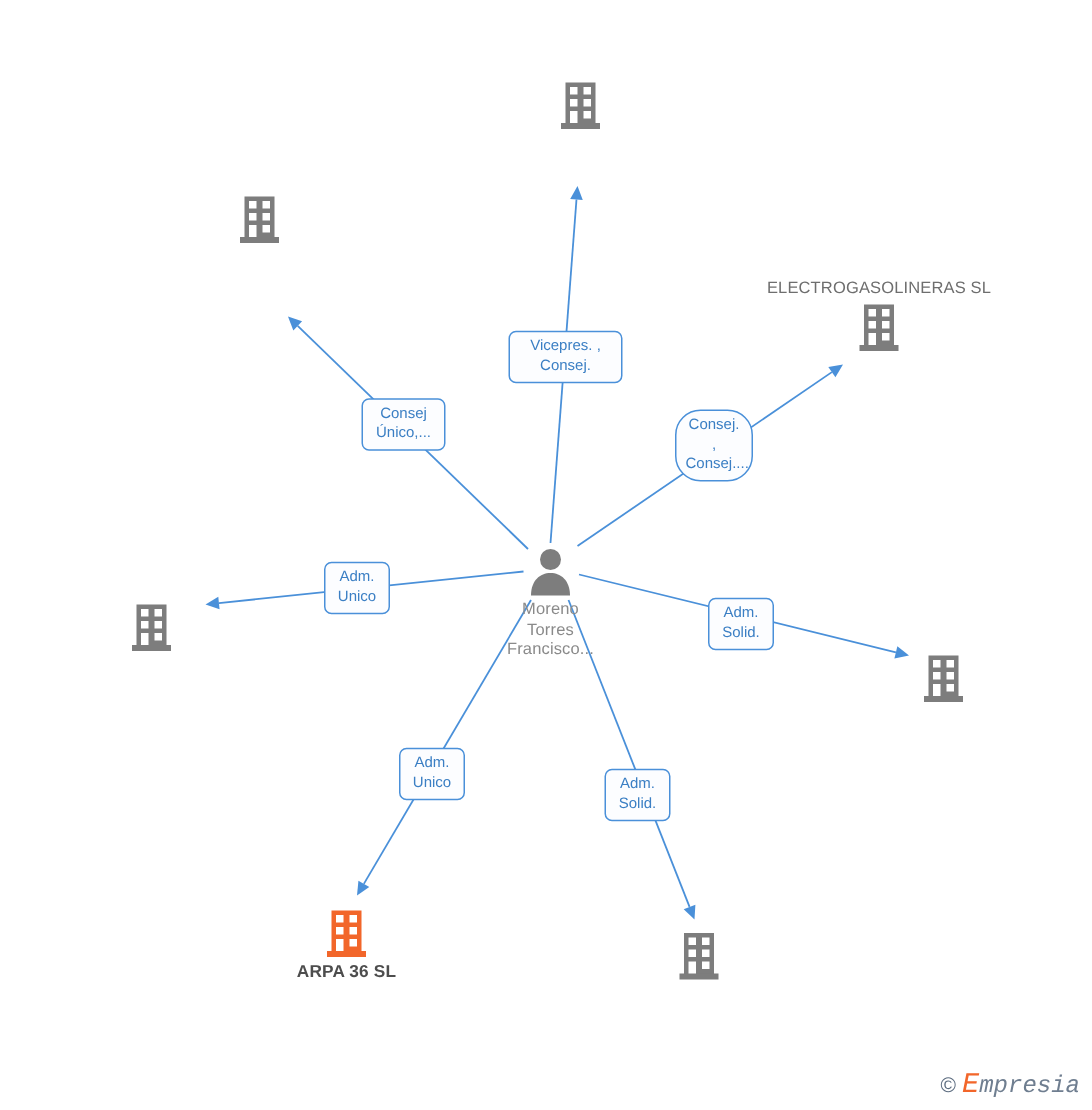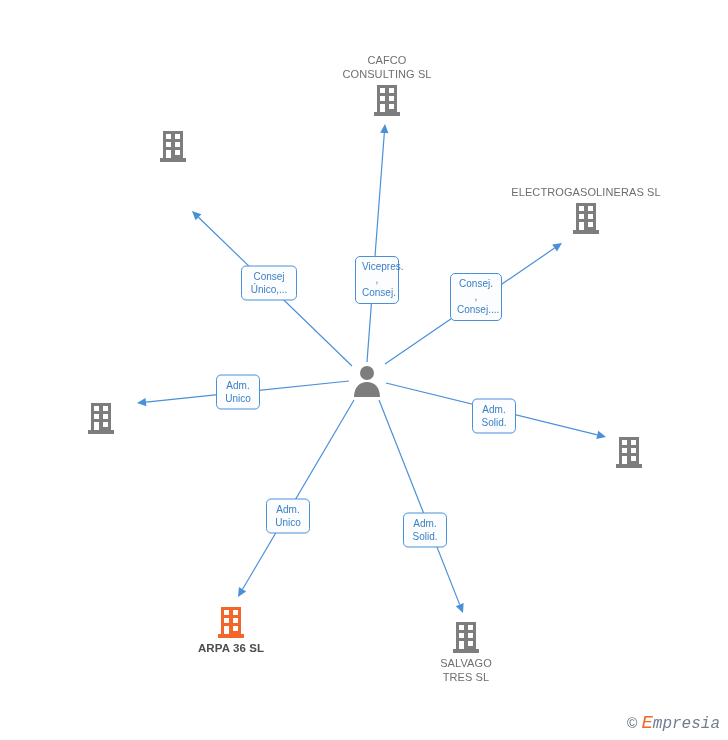--- a/index.html
+++ b/index.html
@@ -131,22 +131,21 @@
         <line x1="354" y1="400" x2="242.56662154499526" y2="589.2446168589305" stroke="#4a90d9" stroke-width="1.2"></line>
         <polygon points="238,597 238.94744274582948,587.1135268045994 246.18580034416104,591.3757069132616" fill="#4a90d9"></polygon>
       </g>
       <g>
         <line x1="379" y1="400" x2="459.6981862183147" y2="604.6275436250122" stroke="#4a90d9" stroke-width="1.2"></line>
         <polygon points="463,613 455.79103990998703,606.1683900564653 463.6053325266423,603.0866971935591" fill="#4a90d9"></polygon>
       </g>
     </svg>
 
   <div id="nodes-layer">
-      <div class="node label-above" style="left: 387px; top: 54px;"><span class="label">CAFCO
-CONSULTING SL</span><span><svg class="glyph" viewBox="0 0 30 34" xmlns="http://www.w3.org/2000/svg" aria-hidden="true">
+      <div class="node label-above" style="left: 387px; top: 54px;"><span><svg class="glyph" viewBox="0 0 30 34" xmlns="http://www.w3.org/2000/svg" aria-hidden="true">
             <rect x="5" y="1" width="20" height="28" fill="#7d7d7d"></rect>
             <rect x="2" y="28" width="26" height="4" fill="#7d7d7d"></rect>
             <rect x="8" y="4" width="5" height="5" fill="#ffffff"></rect>
             <rect x="17" y="4" width="5" height="5" fill="#ffffff"></rect>
             <rect x="8" y="12" width="5" height="5" fill="#ffffff"></rect>
             <rect x="17" y="12" width="5" height="5" fill="#ffffff"></rect>
             <rect x="8" y="20" width="5" height="8" fill="#ffffff"></rect>
             <rect x="17" y="20" width="5" height="5" fill="#ffffff"></rect>
           </svg></span></div>
       <div class="node label-above" style="left: 173px; top: 129.5px;"><span><svg class="glyph" viewBox="0 0 30 34" xmlns="http://www.w3.org/2000/svg" aria-hidden="true">
@@ -201,33 +200,34 @@
           </svg></span><span class="label">ARPA 36 SL</span></div>
       <div class="node" style="left: 466px; top: 621px;"><span><svg class="glyph" viewBox="0 0 30 34" xmlns="http://www.w3.org/2000/svg" aria-hidden="true">
             <rect x="5" y="1" width="20" height="28" fill="#7d7d7d"></rect>
             <rect x="2" y="28" width="26" height="4" fill="#7d7d7d"></rect>
             <rect x="8" y="4" width="5" height="5" fill="#ffffff"></rect>
             <rect x="17" y="4" width="5" height="5" fill="#ffffff"></rect>
             <rect x="8" y="12" width="5" height="5" fill="#ffffff"></rect>
             <rect x="17" y="12" width="5" height="5" fill="#ffffff"></rect>
             <rect x="8" y="20" width="5" height="8" fill="#ffffff"></rect>
             <rect x="17" y="20" width="5" height="5" fill="#ffffff"></rect>
-          </svg></span><span class="label">SALVAGO
-TRES SL</span></div>
+          </svg></span></div>
       <div class="node person" style="left: 367px; top: 364px;"><span><svg class="glyph" viewBox="0 0 30 34" xmlns="http://www.w3.org/2000/svg" aria-hidden="true">
             <circle cx="15" cy="9" r="7" fill="#7d7d7d"></circle>
             <path d="M2 33 C2 23 8 18 15 18 C22 18 28 23 28 33 Z" fill="#7d7d7d"></path>
-          </svg></span></div>
+          </svg></span><span class="label">Moreno
+Torres
+Francisco...</span></div>
     </div>
   <div id="edge-labels-layer">
-      <div class="edge-label" style="left: 377px; top: 238px; width: 44px; min-height: 33px; margin-top: 42px;">Vicepres. ,
+      <div class="edge-label" style="left: 377px; top: 238px; width: 76px; min-height: 33px;">Vicepres. ,
 Consej.</div>
       <div class="edge-label" style="left: 269px; top: 283px; width: 56px; min-height: 33px;">Consej
 Único,...</div>
-      <div class="edge-label" style="left: 476px; top: 297px; width: 52px; min-height: 33px;">Consej. ,
+      <div class="edge-label" style="left: 476px; top: 297px; width: 52px; min-height: 33px; border-radius: 17px;">Consej. ,
 Consej....</div>
       <div class="edge-label" style="left: 238px; top: 392px; width: 44px; min-height: 33px;">Adm.
 Unico</div>
       <div class="edge-label" style="left: 494px; top: 416px; width: 44px; min-height: 33px;">Adm.
 Solid.</div>
       <div class="edge-label" style="left: 288px; top: 516px; width: 44px; min-height: 33px;">Adm.
 Unico</div>
       <div class="edge-label" style="left: 425px; top: 530px; width: 44px; min-height: 33px;">Adm.
 Solid.</div>
     </div>

